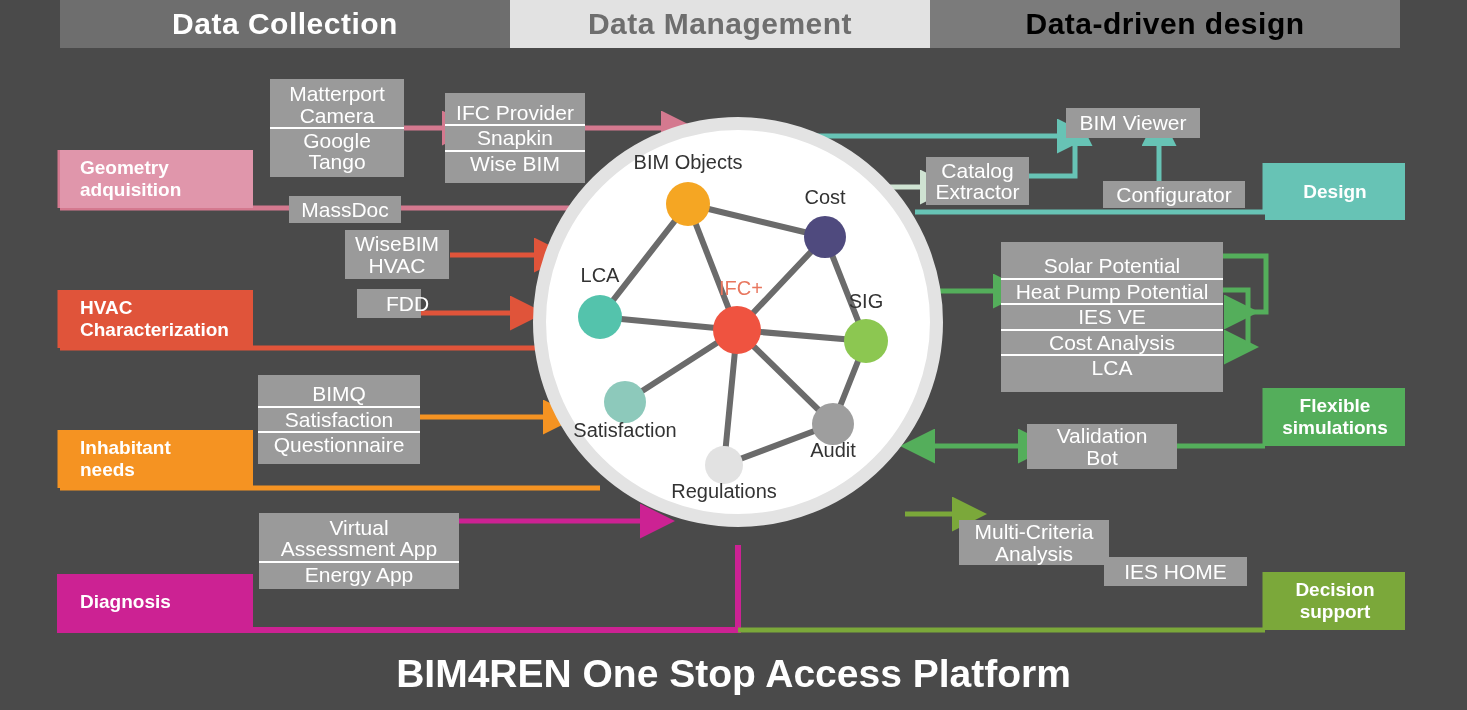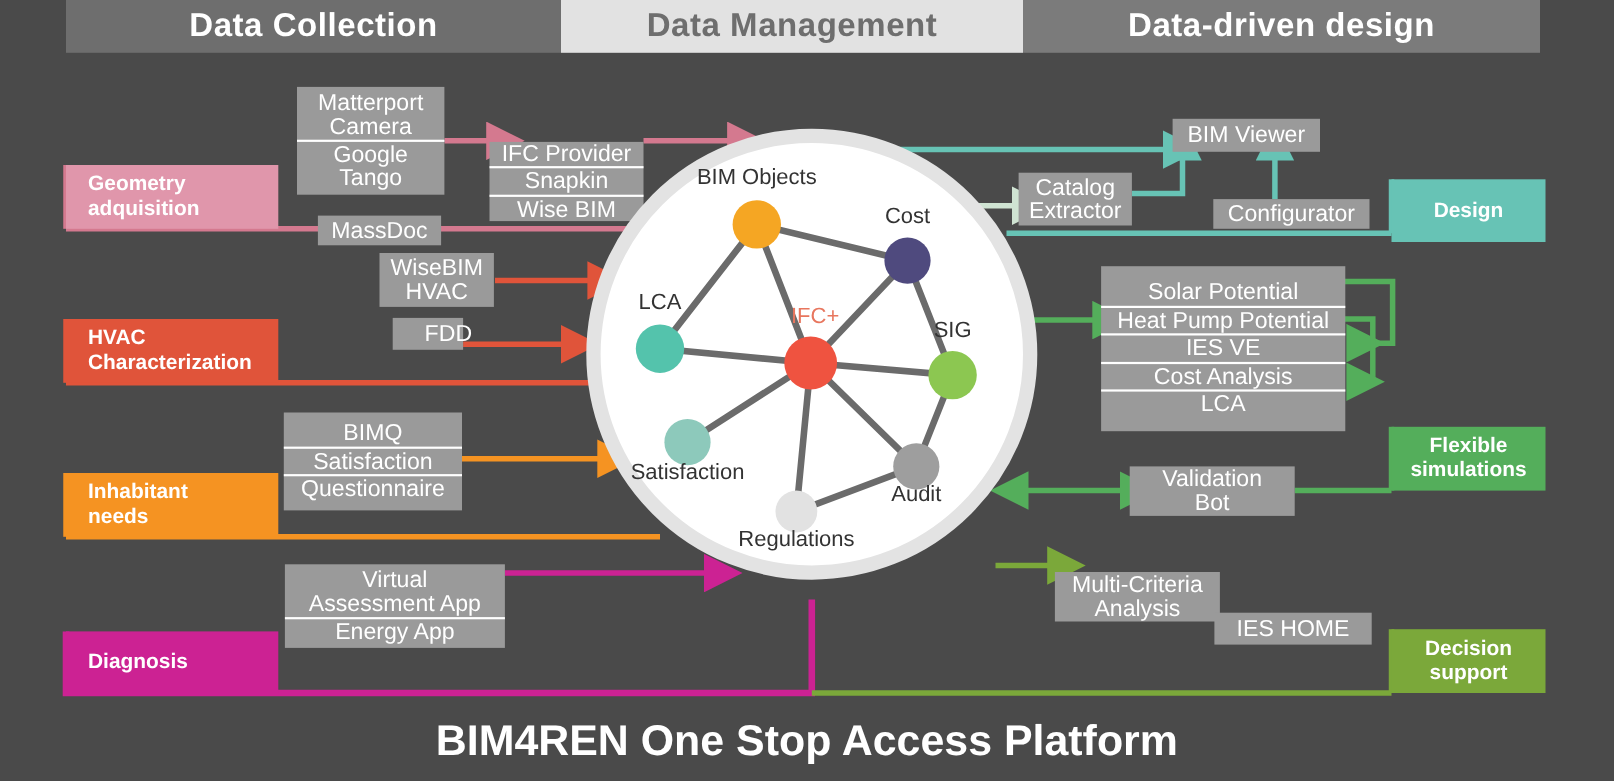--- a/index.html
+++ b/index.html
@@ -5,21 +5,21 @@
 <style>
   html,body{margin:0;padding:0;background:#4a4a4a;}
   body{font-family:"Liberation Sans", sans-serif;}
   #stage{position:relative;width:1467px;height:710px;background:#4a4a4a;overflow:hidden;}
 
   
   .hdr{position:absolute;top:0;height:48px;display:flex;align-items:center;justify-content:center;
        font-weight:bold;font-size:30px;letter-spacing:.5px;}
   #hdr1{left:60px;width:450px;background:#6e6e6e;color:#ffffff;}
   #hdr2{left:510px;width:420px;background:#e2e2e2;color:#6e6e6e;}
-  #hdr3{left:930px;width:470px;background:#7b7b7b;color:#ffffff;}
+  #hdr3{left:930px;width:470px;background:#7b7b7b;color:#000000;}
 
   
   .gbox{position:absolute;background:#9a9a9a;color:#ffffff;font-size:21px;line-height:1.02;
         display:flex;flex-direction:column;justify-content:center;text-align:center;box-sizing:border-box;}
   .gbox .ln{padding:1px 8px;}
   .gbox .ln + .ln{border-top:2px solid #ffffff;}
 
   
   .chip{position:absolute;display:flex;align-items:center;box-sizing:border-box;
         color:#ffffff;font-weight:bold;font-size:19px;line-height:1.15;padding-left:20px;}
@@ -177,21 +177,21 @@
     <div class="ln">Satisfaction</div>
     <div class="ln">Questionnaire</div>
   </div>
 
   <div class="gbox" style="left:259px;top:513px;width:200px;height:76px;">
     <div class="ln" style="white-space:pre-line">Virtual
 Assessment App</div>
     <div class="ln" style="white-space:pre-line">Energy App</div>
   </div>
 
-  <div class="gbox" style="left:445px;top:93px;width:140px;height:72px;margin-top:36px;">
+  <div class="gbox" style="left:445px;top:93px;width:140px;height:90px;">
     <div class="ln">IFC Provider</div>
     <div class="ln">Snapkin</div>
     <div class="ln">Wise BIM</div>
   </div>
 
   <div class="gbox" style="left:1066px;top:108px;width:134px;height:30px;">
     <div class="ln">BIM Viewer</div>
   </div>
 
   <div class="gbox" style="left:926px;top:157px;width:103px;height:48px;">

